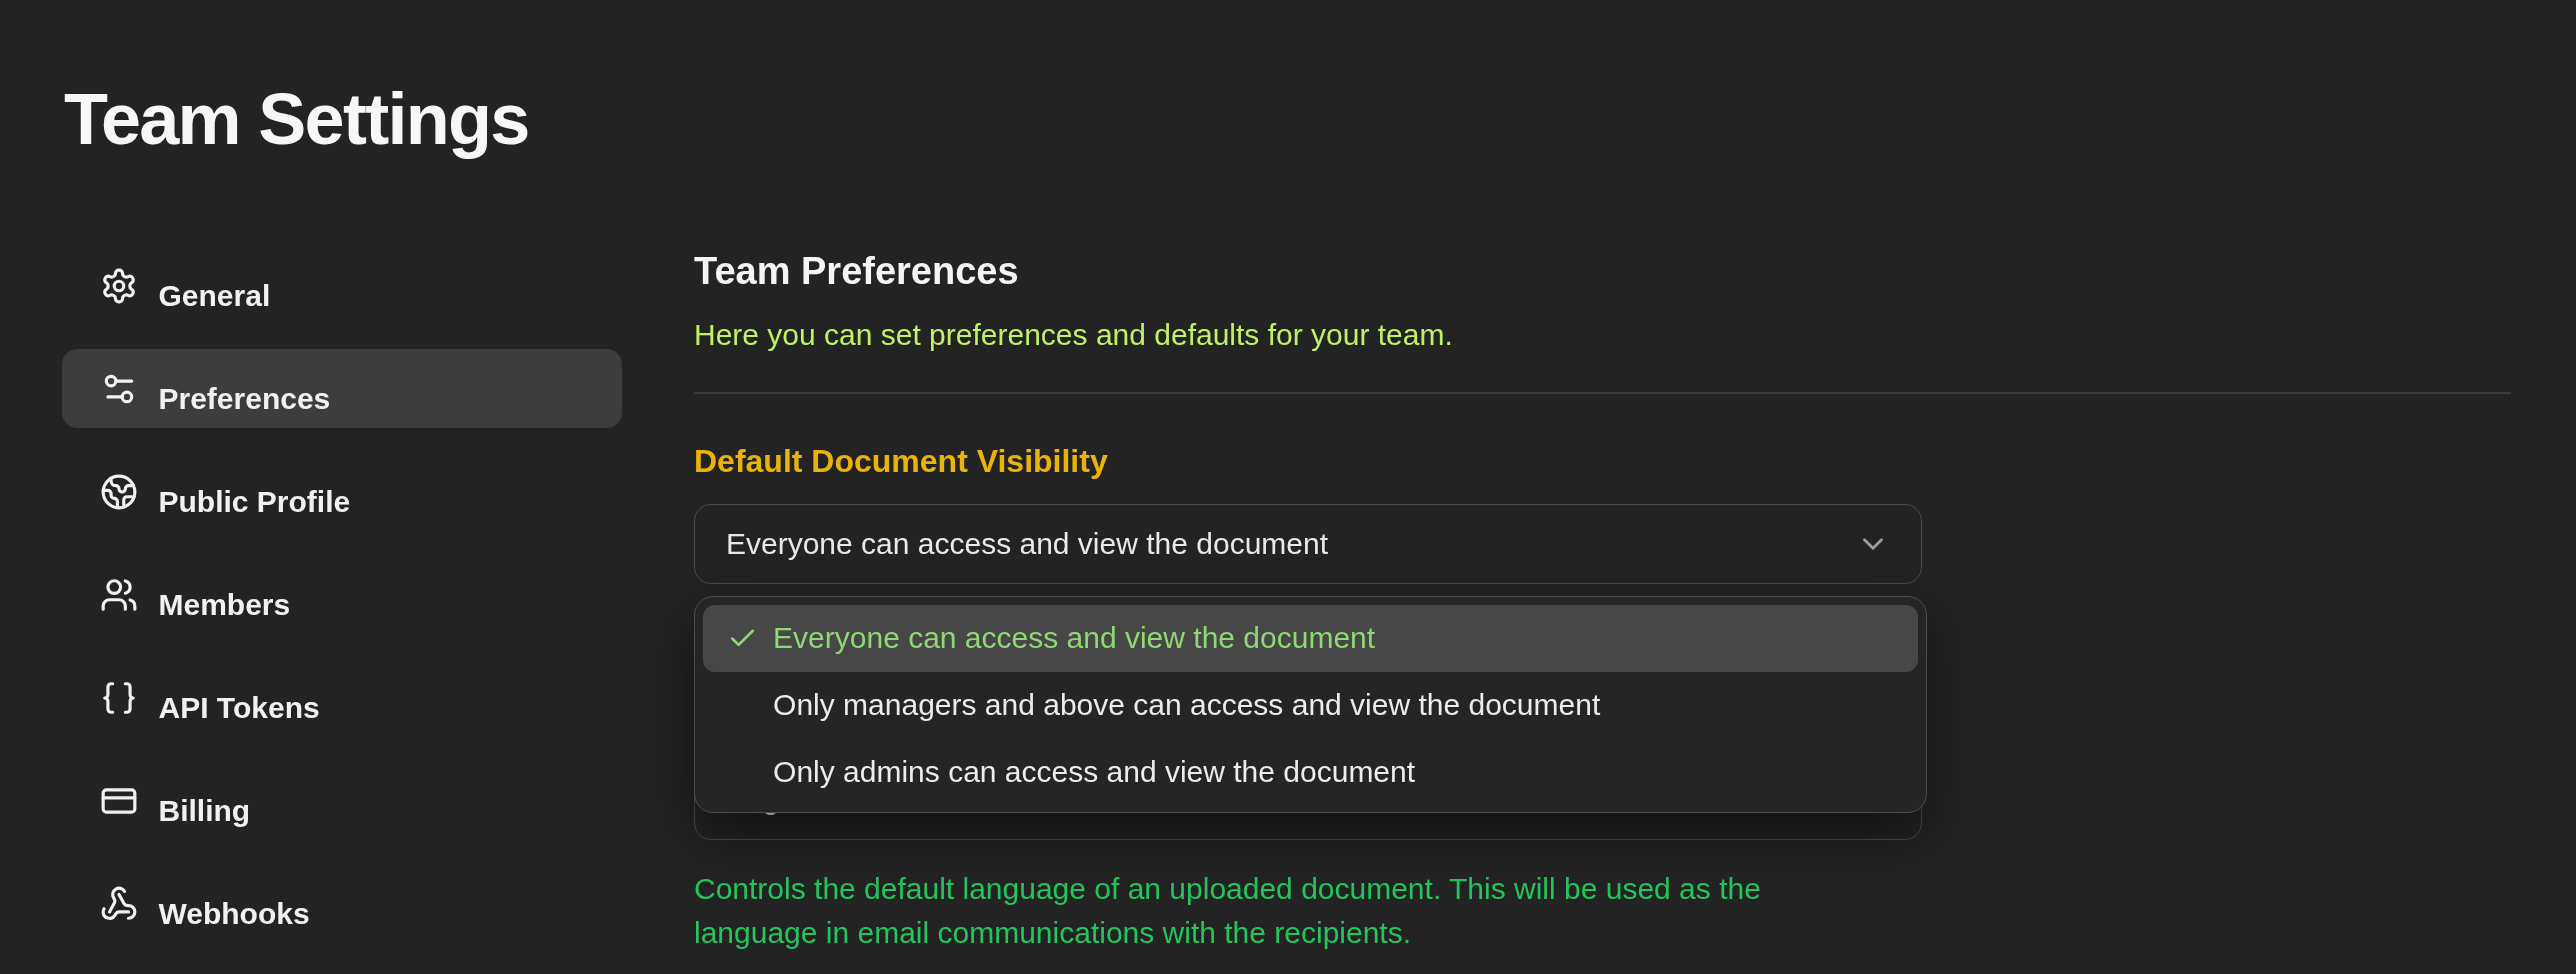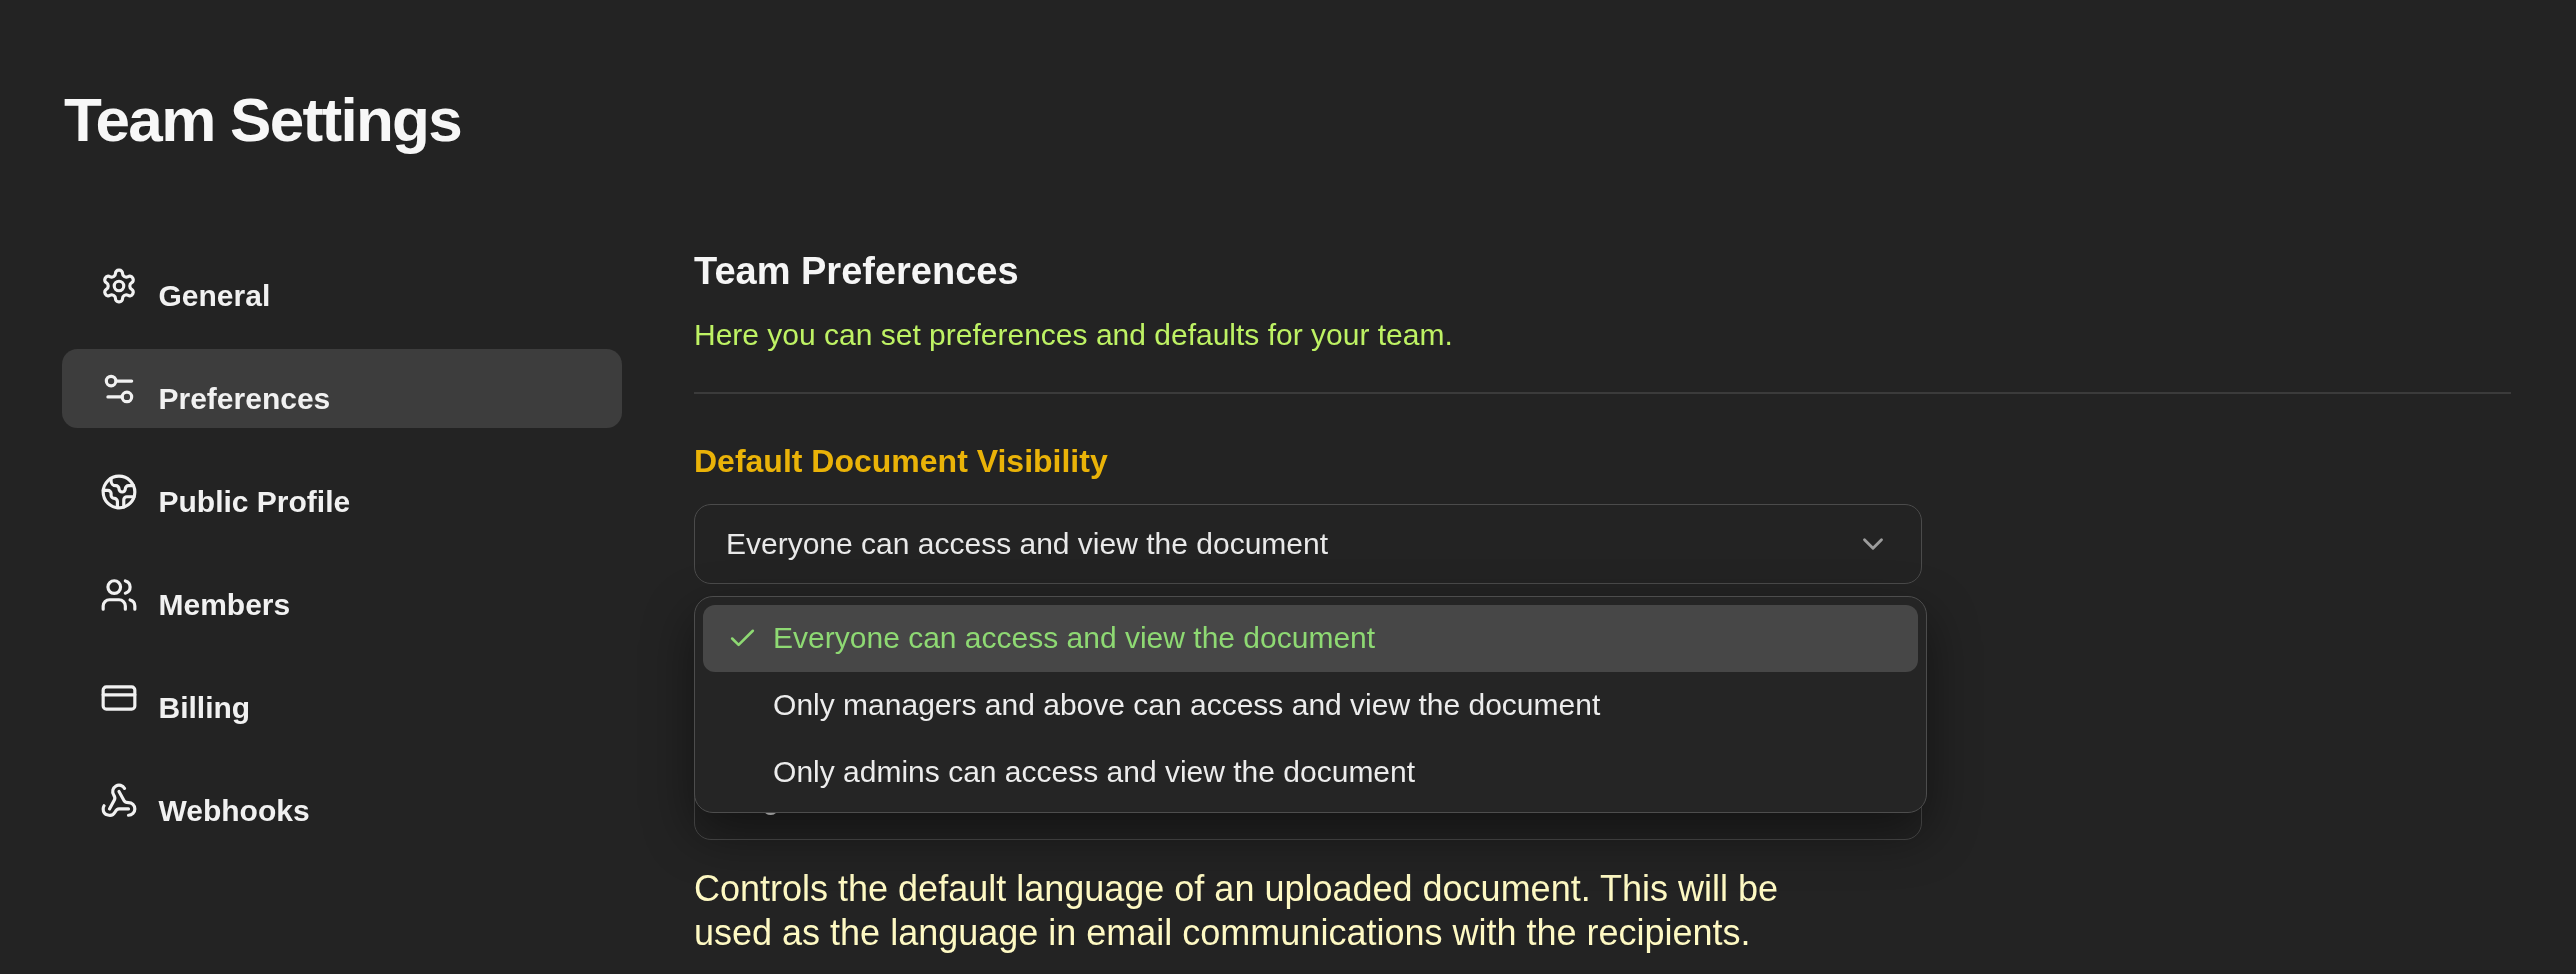--- a/index.html
+++ b/index.html
@@ -8,21 +8,21 @@
     background:#232323;
     color:#f0f0f0;
     font-family:"Liberation Sans","DejaVu Sans",sans-serif;
     position:relative;
     overflow:hidden;
   }
 
   
   .page-title {
     position:absolute; left:64px; top:75px;
-    font-size:62px; font-weight:800; letter-spacing:-1.7px;
+    font-size:72px; font-weight:800; letter-spacing:-1.7px;
     line-height:89px; color:#f7f7f7;
   }
 
   
   .sidebar { position:absolute; left:62px; top:246px; width:560px; }
   .side-item {
     display:flex; align-items:center;
     height:79px; margin-bottom:24px;
     padding-left:38px; border-radius:15.4px;
     cursor:pointer;
@@ -75,21 +75,21 @@
   .dd-option .chk { width:31px; height:31px; flex:0 0 31px; margin-right:15.4px; }
   .dd-option .chk svg { width:31px; height:31px; display:block; stroke:#8ed973; }
   .dd-option .txt { font-size:30px; color:#ececec; white-space:nowrap; }
   .dd-option.selected { background:#474747; }
   .dd-option.selected .txt { color:#8ed973; }
   .dd-option:not(.selected) .chk svg { visibility:hidden; }
 
   .help-text {
     margin-top:27px;
     max-width:1156px;
-    font-size:36px; line-height:44px; color:#fef9c3;
+    font-size:30px; line-height:44px; color:#22c55e;
   }
 </style>
 </head>
 <body>
 
 <h1 class="page-title">Team Settings</h1>
 
 <nav class="sidebar">
 
   <div class="side-item">
@@ -131,20 +131,29 @@
       <svg viewBox="0 0 24 24" fill="none" stroke-width="2" stroke-linecap="round" stroke-linejoin="round">
         <path d="M16 21v-2a4 4 0 0 0-4-4H6a4 4 0 0 0-4 4v2"></path>
           <circle cx="9" cy="7" r="4"></circle>
           <path d="M22 21v-2a4 4 0 0 0-3-3.87"></path>
           <path d="M16 3.13a4 4 0 0 1 0 7.75"></path>
       </svg>
     </span>
     <span class="lbl">Members</span>
   </div>
 
+  <div class="side-item">
+    <span class="icn">
+      <svg viewBox="0 0 24 24" fill="none" stroke-width="2" stroke-linecap="round" stroke-linejoin="round">
+        <path d="M8 3H7a2 2 0 0 0-2 2v5a2 2 0 0 1-2 2a2 2 0 0 1 2 2v5c0 1.1.9 2 2 2h1"></path>
+          <path d="M16 21h1a2 2 0 0 0 2-2v-5c0-1.1.9-2 2-2a2 2 0 0 1-2-2V5a2 2 0 0 0-2-2h-1"></path>
+      </svg>
+    </span>
+    <span class="lbl">API Tokens</span>
+  </div>
 
   <div class="side-item">
     <span class="icn">
       <svg viewBox="0 0 24 24" fill="none" stroke-width="2" stroke-linecap="round" stroke-linejoin="round">
         <rect x="2" y="5" width="20" height="14" rx="2"></rect>
           <line x1="2" y1="10" x2="22" y2="10"></line>
       </svg>
     </span>
     <span class="lbl">Billing</span>
   </div>

